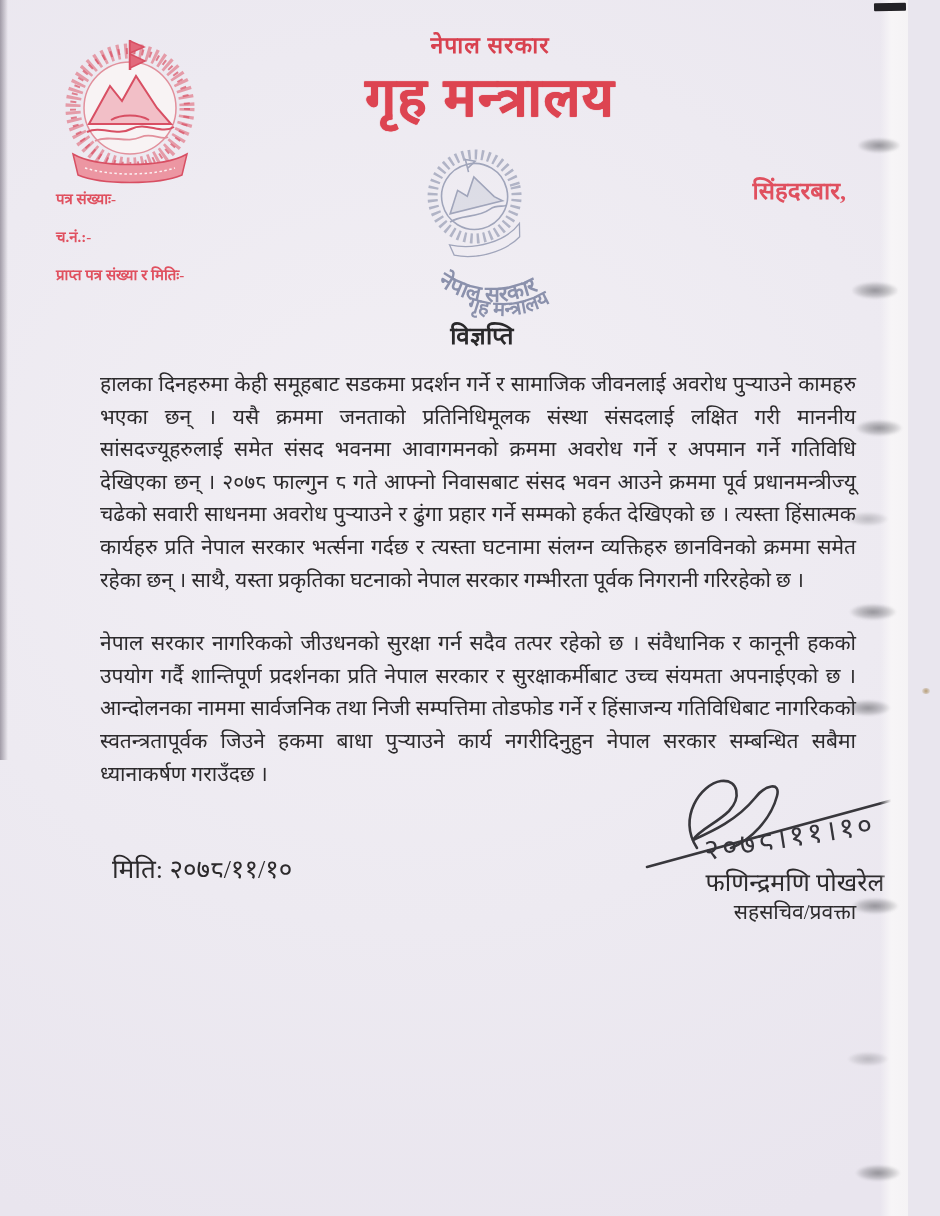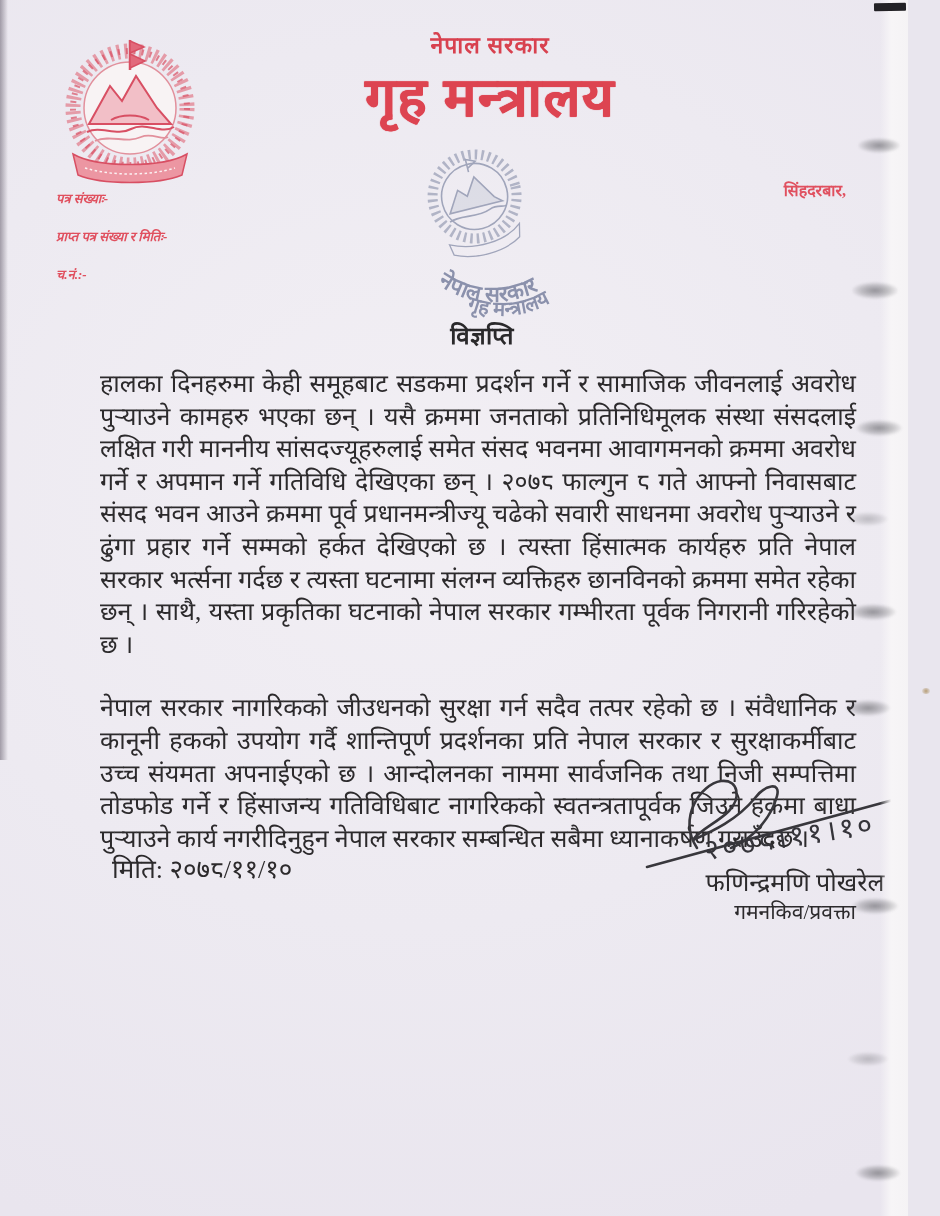--- a/index.html
+++ b/index.html
@@ -42,39 +42,39 @@
   .ministry-title{
     position:absolute;left:0;top:58px;width:980px;text-align:center;
     font-size:54px;font-weight:bold;color:#dd4451;
     text-shadow:0 0 1px #dd4451, 1px 0 0 #dd4451;
     letter-spacing:2px;
   }
   .emblem{position:absolute;left:55px;top:28px;}
   
   .ref-block{
     position:absolute;left:56px;top:180px;color:#e0505f;font-weight:bold;
-    font-size:13px;line-height:38px;white-space:nowrap;font-style:italic;
+    font-size:15px;line-height:38px;white-space:nowrap;
   }
   .addr-block{
     position:absolute;right:62px;top:172px;color:#e0505f;font-weight:bold;
-    font-size:16px;line-height:38px;text-align:center;white-space:nowrap;
+    font-size:24px;line-height:38px;text-align:center;white-space:nowrap;
   }
   
   .stamp{
     position:absolute;left:405px;top:135px;width:200px;height:185px;
     transform:rotate(-14deg);opacity:.88;
   }
   
   .notice-title{
     position:absolute;left:0;top:318px;width:964px;text-align:center;
     font-size:24px;font-weight:bold;color:#2a292b;letter-spacing:.5px;
   }
   .body-text{
     position:absolute;left:100px;top:368px;width:756px;
-    font-size:25px;line-height:32.6px;color:#2c2a2c;
+    font-size:21px;line-height:32.6px;color:#2c2a2c;
     text-align:justify;
   }
   .body-text p{margin:0 0 31px 0;}
   
   .date-line{
     position:absolute;left:112px;top:850px;font-size:26px;color:#2c2a2c;white-space:nowrap;
   }
   .sign-block{position:absolute;left:635px;top:770px;width:280px;}
   .sign-svg{position:absolute;left:0;top:0;}
   .hand-date{
@@ -116,22 +116,22 @@
         <path d="M30,140 C56,148 94,148 120,140" stroke="#fbf2f3" stroke-width="1.5" stroke-dasharray="2.5 2.5"></path>
       </g>
     </svg>
   </div>
 
   <div class="gov-line">नेपाल सरकार</div>
   <div class="ministry-title">गृह मन्त्रालय</div>
 
   <div class="ref-block">
     <div>पत्र संख्याः-</div>
+    <div>च.नं.:-</div>
     <div>प्राप्त पत्र संख्या र मितिः-</div>
-    <div>च.नं.:-</div>
   </div>
 
   <div class="addr-block">
     <div>सिंहदरबार,</div>
   </div>
 
   <div class="stamp">
     <svg width="200" height="185" viewBox="0 0 200 185">
       <g fill="none" stroke="#868da8" opacity=".85">
         <circle cx="78" cy="55" r="42" stroke-width="10" stroke-dasharray="2.5 4" opacity=".8"></circle>
@@ -166,21 +166,21 @@
   <div class="sign-block">
     <svg class="sign-svg" width="280" height="105" viewBox="0 0 280 105">
       <g fill="none" stroke="#38373c" stroke-width="2.6" stroke-linecap="round">
         <path d="M62,78 C42,48 66,14 86,11 C104,9 106,28 94,41 C82,53 64,60 58,70"></path>
         <path d="M58,70 C78,61 102,50 120,28 C130,15 146,11 142,26 C136,49 116,70 96,78"></path>
         <path d="M12,97 L258,30"></path>
       </g>
     </svg>
     <div class="hand-date">२०७८।११।१०</div>
     <div class="signatory-name">फणिन्द्रमणि पोखरेल</div>
-    <div class="signatory-designation">गमनकिव/प्रवक्ता</div>
+    <div class="signatory-designation">सहसचिव/प्रवक्ता</div>
   </div>
 
   <div class="edge-strip-right"></div>
   <div class="edge-shadow-left"></div>
   <div class="corner-bar"></div>
   <div class="smudge" style="left:858px;top:138px;width:42px;height:15px;"></div>
   <div class="smudge" style="left:852px;top:282px;width:46px;height:17px;"></div>
   <div class="smudge" style="left:856px;top:420px;width:46px;height:16px;"></div>
   <div class="smudge light" style="left:848px;top:512px;width:40px;height:14px;"></div>
   <div class="smudge" style="left:850px;top:604px;width:46px;height:16px;"></div>

